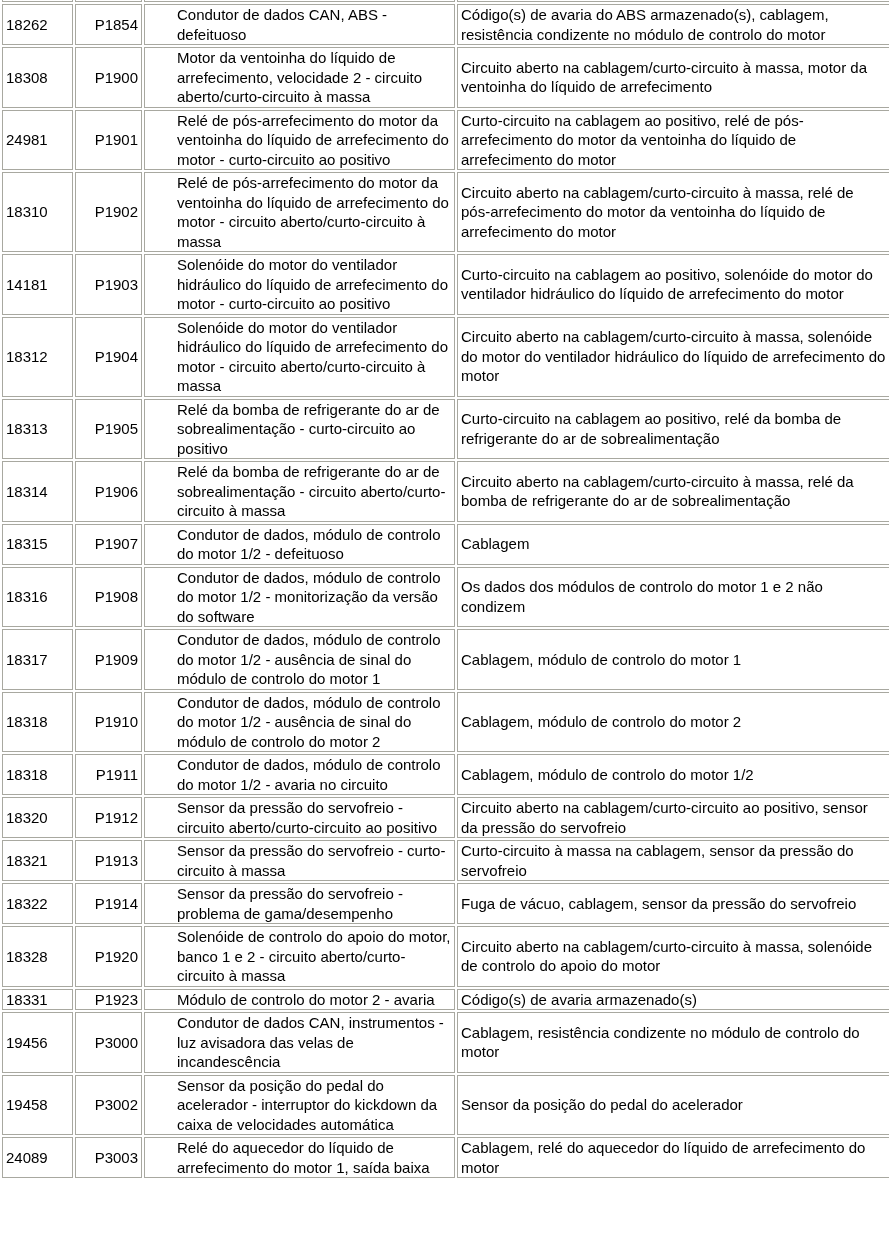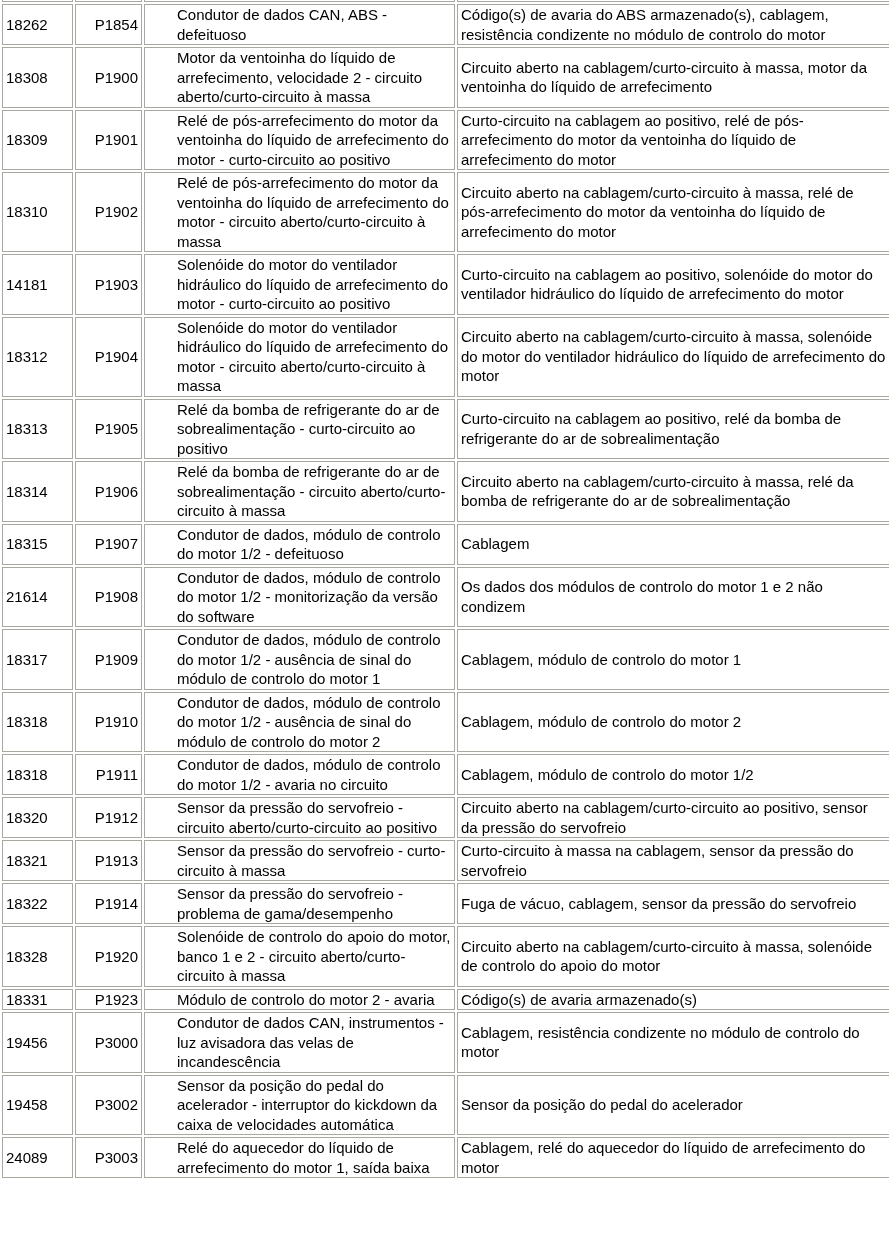--- a/index.html
+++ b/index.html
@@ -69,21 +69,21 @@
           <td class="c3">Condutor de dados CAN, ABS - defeituoso</td>
           <td class="c4">Código(s) de avaria do ABS armazenado(s), cablagem, resistência condizente no módulo de controlo do motor</td>
         </tr>
         <tr>
           <td class="c1">18308</td>
           <td class="c2">P1900</td>
           <td class="c3">Motor da ventoinha do líquido de arrefecimento, velocidade 2 - circuito aberto/curto-circuito à massa</td>
           <td class="c4">Circuito aberto na cablagem/curto-circuito à massa, motor da ventoinha do líquido de arrefecimento</td>
         </tr>
         <tr>
-          <td class="c1">18309</td>
+          <td class="c1">24981</td>
           <td class="c2">P1901</td>
           <td class="c3">Relé de pós-arrefecimento do motor da ventoinha do líquido de arrefecimento do motor - curto-circuito ao positivo</td>
           <td class="c4">Curto-circuito na cablagem ao positivo, relé de pós-arrefecimento do motor da ventoinha do líquido de arrefecimento do motor</td>
         </tr>
         <tr>
           <td class="c1">18310</td>
           <td class="c2">P1902</td>
           <td class="c3">Relé de pós-arrefecimento do motor da ventoinha do líquido de arrefecimento do motor - circuito aberto/curto-circuito à massa</td>
           <td class="c4">Circuito aberto na cablagem/curto-circuito à massa, relé de pós-arrefecimento do motor da ventoinha do líquido de arrefecimento do motor</td>
         </tr>
@@ -111,21 +111,21 @@
           <td class="c3">Relé da bomba de refrigerante do ar de sobrealimentação - circuito aberto/curto-circuito à massa</td>
           <td class="c4">Circuito aberto na cablagem/curto-circuito à massa, relé da bomba de refrigerante do ar de sobrealimentação</td>
         </tr>
         <tr>
           <td class="c1">18315</td>
           <td class="c2">P1907</td>
           <td class="c3">Condutor de dados, módulo de controlo do motor 1/2 - defeituoso</td>
           <td class="c4">Cablagem</td>
         </tr>
         <tr>
-          <td class="c1">21614</td>
+          <td class="c1">18316</td>
           <td class="c2">P1908</td>
           <td class="c3">Condutor de dados, módulo de controlo do motor 1/2 - monitorização da versão do software</td>
           <td class="c4">Os dados dos módulos de controlo do motor 1 e 2 não condizem</td>
         </tr>
         <tr>
           <td class="c1">18317</td>
           <td class="c2">P1909</td>
           <td class="c3">Condutor de dados, módulo de controlo do motor 1/2 - ausência de sinal do módulo de controlo do motor 1</td>
           <td class="c4">Cablagem, módulo de controlo do motor 1</td>
         </tr>

